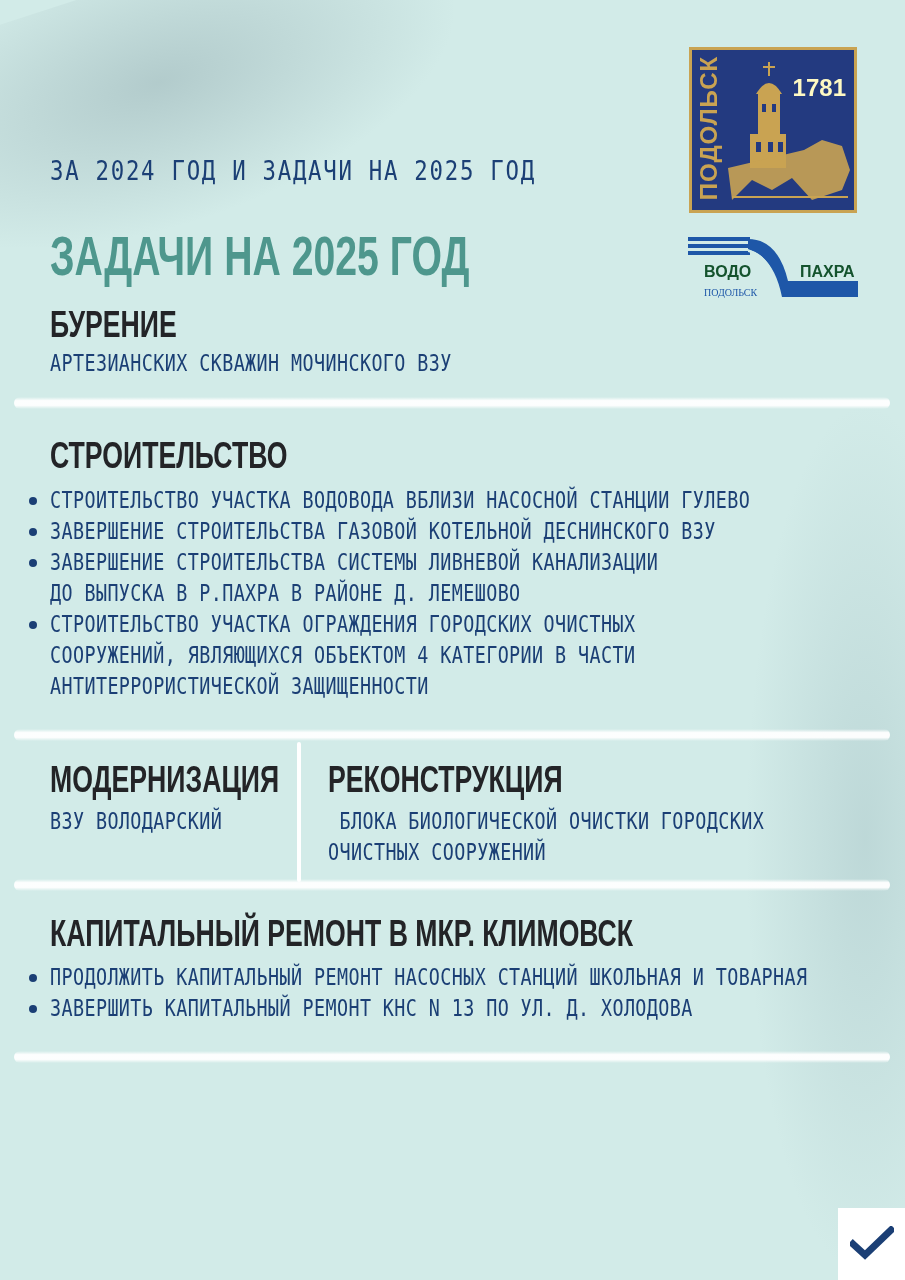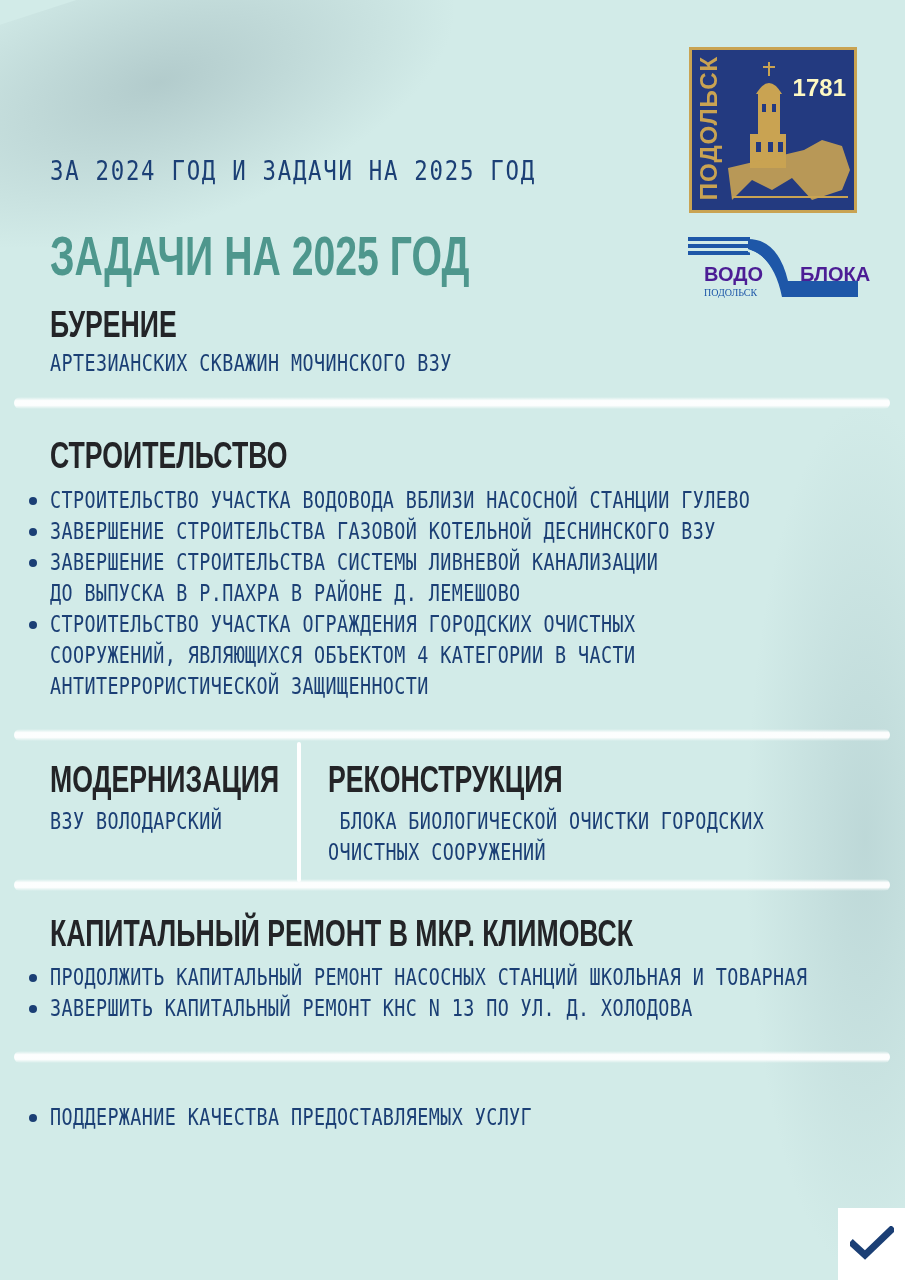--- a/index.html
+++ b/index.html
@@ -87,21 +87,21 @@
   .coat-year {
     position: absolute; right: 8px; top: 8px; color: #fef9c3; font-weight: bold; font-size: 24px; margin-top: 16px;
   }
   .coat-ground {
     position: absolute; left: 40px; right: 6px; bottom: 12px; height: 2px; background: #c9a352;
   }
   .vk-logo { position: absolute; left: 688px; top: 237px; width: 172px; height: 64px; }
   .vk-waves { position: absolute; left: 0; top: 0; width: 62px; height: 28px; }
   .vk-wave { height: 4px; background: #1e57a8; margin-bottom: 3px; }
   .vk-word {
-    position: absolute; top: 26px; font-weight: bold; font-size: 20px; color: #4c1d95;
+    position: absolute; top: 26px; font-weight: bold; font-size: 16px; color: #14532d;
     font-family: "Liberation Sans", sans-serif;
   }
   .vk-sub {
     position: absolute; left: 16px; top: 50px; font-family: "Liberation Serif", serif;
     font-size: 10px; color: #1e57a8;
   }
   .vk-pipe { position: absolute; left: 60px; top: 0; width: 50px; height: 62px; }
   .vk-bar { position: absolute; left: 100px; top: 44px; width: 70px; height: 16px; background: #1e57a8; }
   .check-box {
     position: absolute; left: 838px; top: 1208px; width: 67px; height: 72px; background: #ffffff;
@@ -149,21 +149,21 @@
     <div class="vk-wave"></div>
       <div class="vk-wave"></div>
       <div class="vk-wave"></div>
   </div>
   <svg class="vk-pipe" viewBox="0 0 50 62">
     <path d="M0 2 Q30 2 40 44 L48 60 L34 60 Q26 20 0 12 Z" fill="#1e57a8"></path>
     <path d="M0 14 Q22 18 30 54" stroke="#d2ebe8" stroke-width="2" fill="none"></path>
   </svg>
   <div class="vk-bar"></div>
   <div class="vk-word" style="left:16px">ВОДО</div>
-  <div class="vk-word" style="left:112px;top:26px">БЛОКА</div>
+  <div class="vk-word" style="left:112px;top:26px">ПАХРА</div>
   <div class="vk-sub">ПОДОЛЬСК</div>
 </div>
 
 <span class="condensed section-heading">ЗАДАЧИ НА 2025 ГОД</span>
 
 <span class="condensed h2" style="left:50px;top:305px">БУРЕНИЕ</span>
 <span class="desc" style="left:50px;top:348px">АРТЕЗИАНСКИХ СКВАЖИН МОЧИНСКОГО ВЗУ</span>
 <div class="divider" style="top:397px"></div>
 
 <span class="condensed h2" style="left:50px;top:436px">СТРОИТЕЛЬСТВО</span>
@@ -187,20 +187,19 @@
 <div class="divider" style="top:879px"></div>
 
 <span class="condensed h2" style="left:50px;top:914px">КАПИТАЛЬНЫЙ РЕМОНТ В МКР. КЛИМОВСК</span>
 <ul class="blist" style="top:962px">
   <li><span class="bullet"></span><span class="li-text">ПРОДОЛЖИТЬ КАПИТАЛЬНЫЙ РЕМОНТ НАСОСНЫХ СТАНЦИЙ ШКОЛЬНАЯ И ТОВАРНАЯ</span></li>
   <li><span class="bullet"></span><span class="li-text">ЗАВЕРШИТЬ КАПИТАЛЬНЫЙ РЕМОНТ КНС N 13 ПО УЛ. Д. ХОЛОДОВА</span></li>
 </ul>
 <div class="divider" style="top:1051px"></div>
 
 <ul class="blist" style="top:1102px">
-  <li><span class="bullet"></span><span class="li-text">ПОДДЕРЖАНИЕ КАЧЕСТВА ПРЕДОСТАВЛЯЕМЫХ УСЛУГ</span></li>
 </ul>
 
 <div class="check-box">
   <svg width="44" height="34" viewBox="0 0 44 34">
     <path d="M3 18 L15 29 L41 4" stroke="#1b3f75" stroke-width="7" fill="none" stroke-linecap="square"></path>
   </svg>
 </div>
 
 </body></html>

